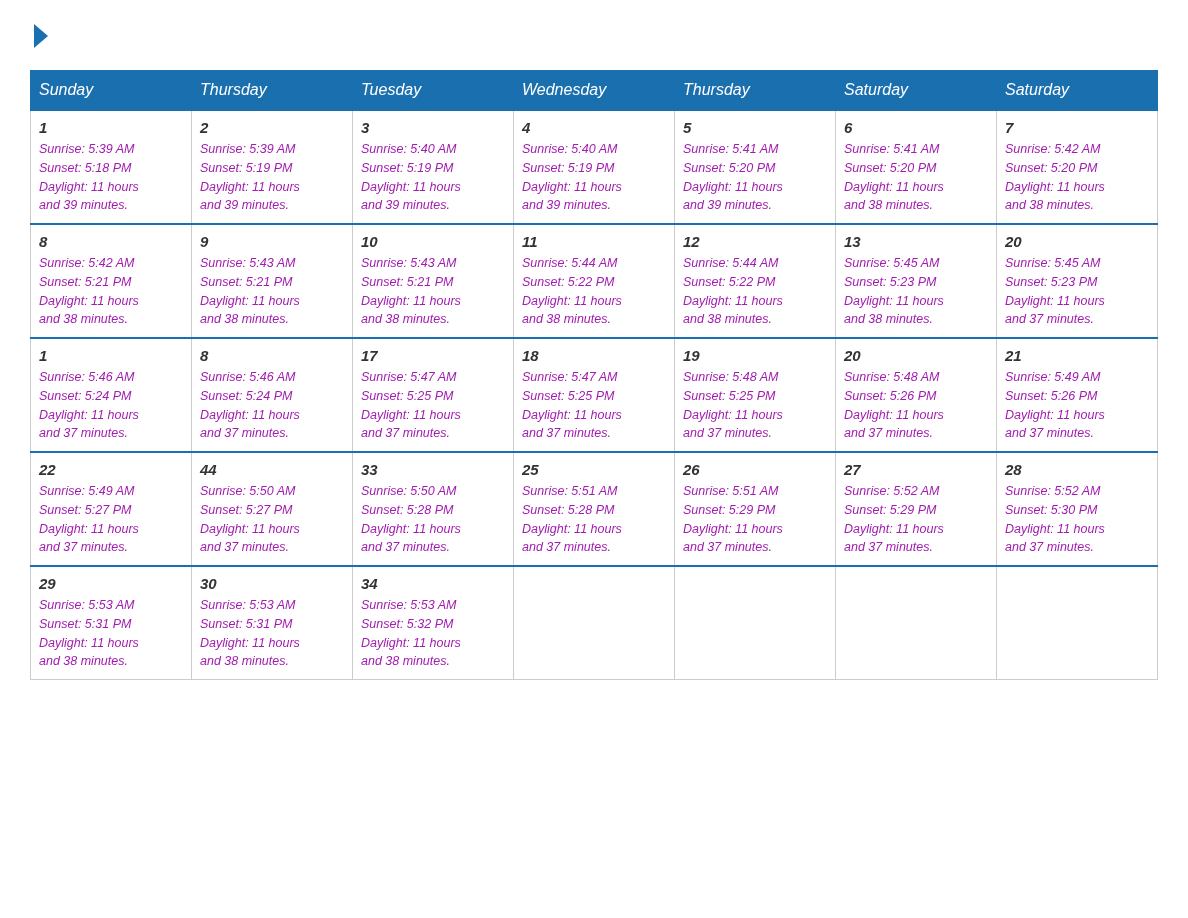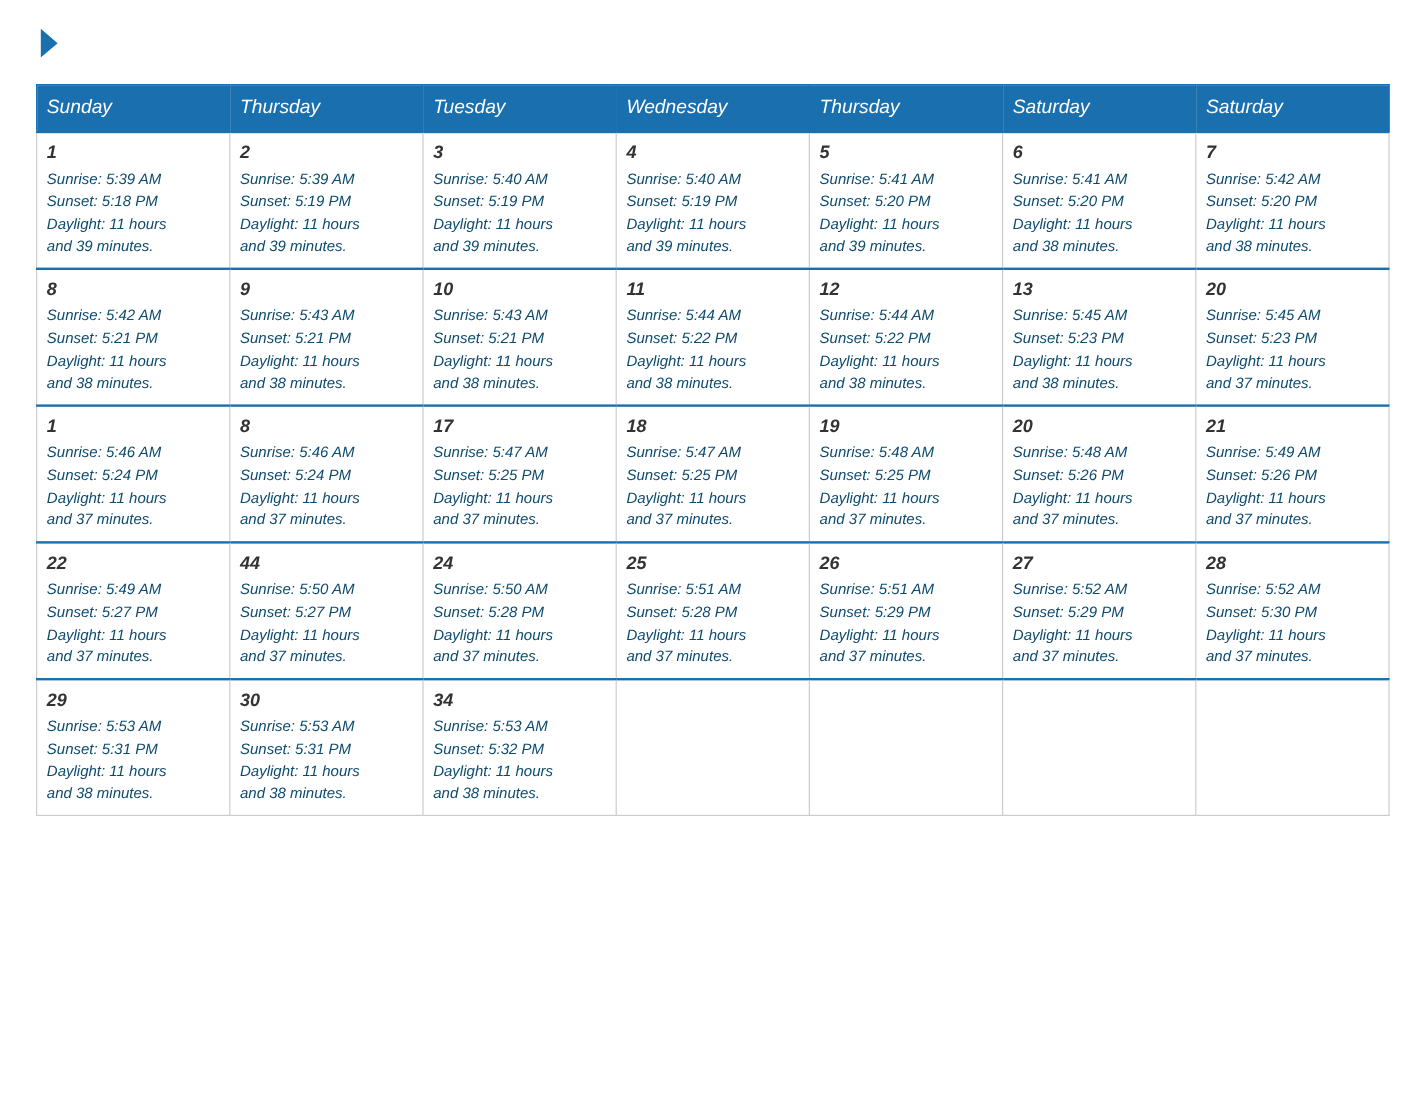--- a/index.html
+++ b/index.html
@@ -92,21 +92,21 @@
     }
     .day-number {
       font-size: 15px;
       font-weight: bold;
       margin-bottom: 4px;
       display: block;
     }
     .day-info {
       font-size: 12.5px;
       line-height: 1.5;
-      color: #0c4a6e;
+      color: #a21caf;
     }
   </style>
 </head>
 <body>
 
 <div class="header">
   <div class="logo">
     <div class="logo-text">
       <span class="logo-general"></span>
       <div class="logo-arrow"></div>
@@ -340,21 +340,21 @@
         <td>
         <span class="day-number">44</span>
         <div class="day-info">
           Sunrise: 5:50 AM<br>
           Sunset: 5:27 PM<br>
           Daylight: 11 hours<br>
           and 37 minutes.
         </div>
       </td>
         <td>
-        <span class="day-number">24</span>
+        <span class="day-number">33</span>
         <div class="day-info">
           Sunrise: 5:50 AM<br>
           Sunset: 5:28 PM<br>
           Daylight: 11 hours<br>
           and 37 minutes.
         </div>
       </td>
         <td>
         <span class="day-number">25</span>
         <div class="day-info">

